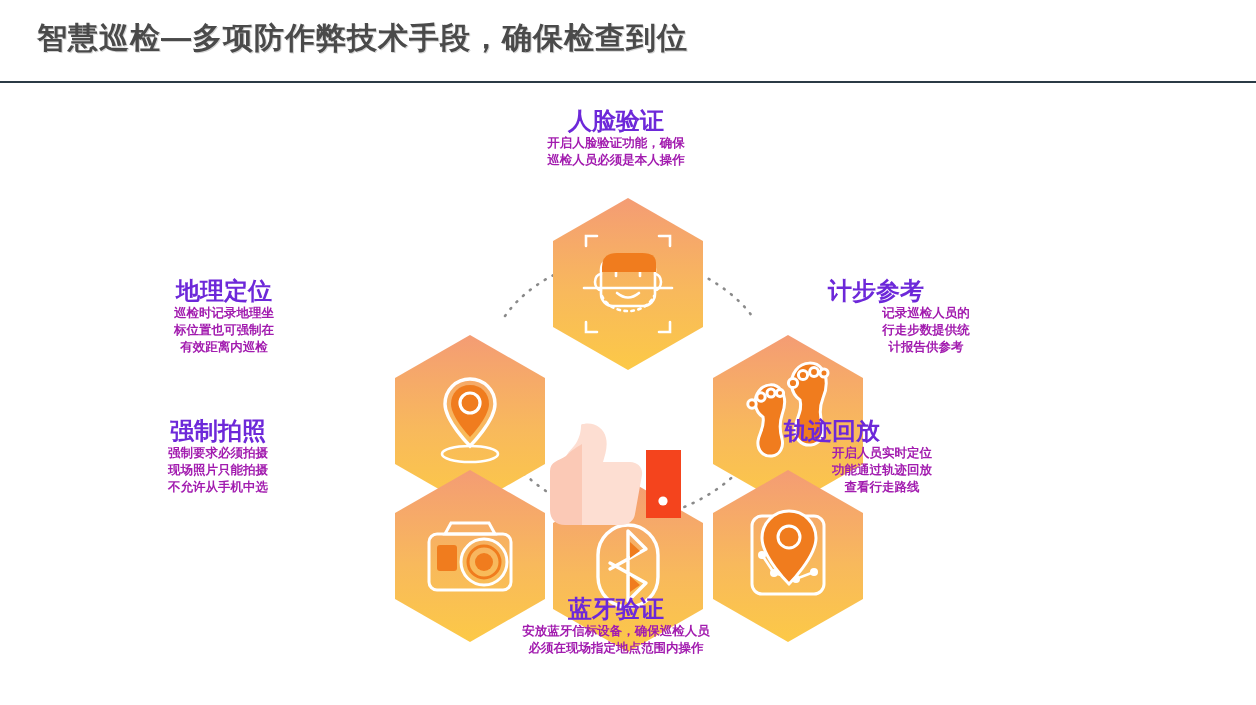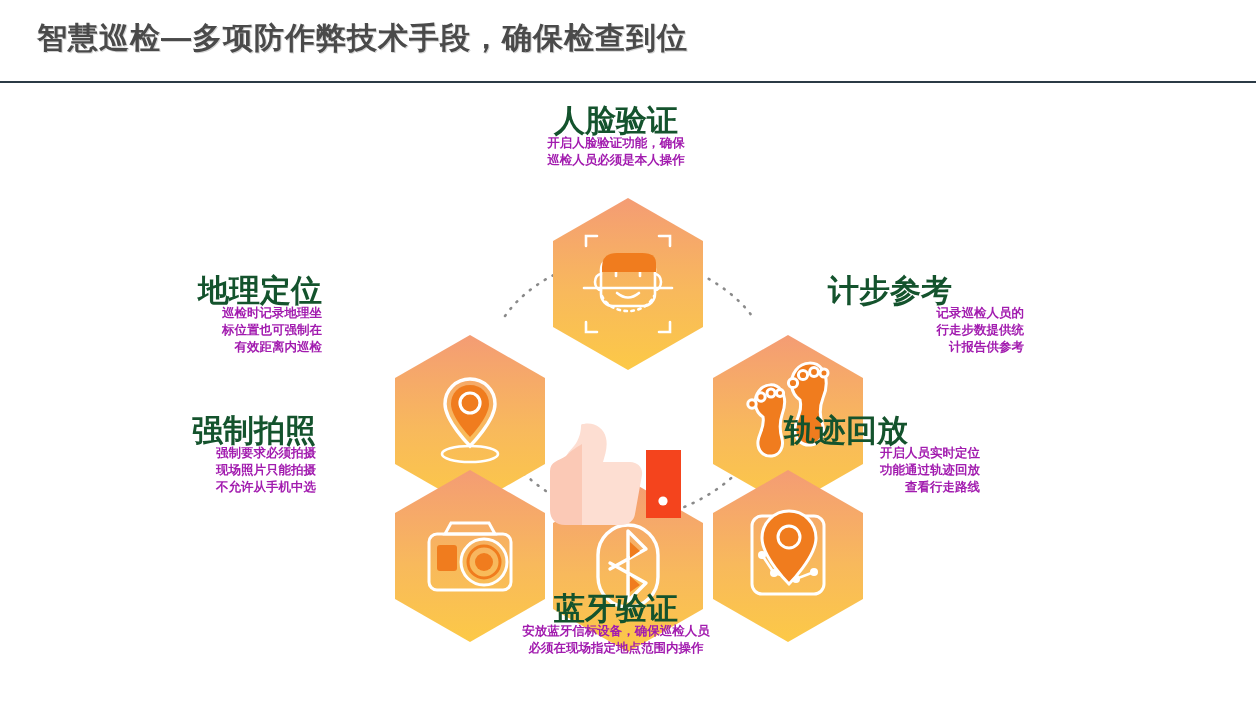--- a/index.html
+++ b/index.html
@@ -27,27 +27,27 @@
   }
   
   #stage{
     position:absolute;left:0;top:82px;width:1256px;height:623px;
   }
   #diagram-svg{position:absolute;left:0;top:0;width:1256px;height:623px;}
 
   
   .node-text{position:absolute;}
   .node-title{
-    font-size:31px;font-weight:bold;color:#14532d;
+    font-size:24px;font-weight:bold;color:#6d28d9;
     line-height:28px;white-space:nowrap;
   }
   .node-desc{
     font-size:12.5px;font-weight:bold;color:#a21caf;line-height:17px;
   }
-  .ta-r{text-align:right;}
+  .ta-r{text-align:center;}
   .ta-l{text-align:left;font-family:Liberation Serif, serif;}
   .ta-c{text-align:center;}
 
   
   #txt-face       {left:448px;top:25px;width:336px;}
   #txt-geo        {left:126px;top:195px;width:196px;}
   #txt-step       {left:828px;top:195px;width:196px;}
   #txt-photo      {left:120px;top:335px;width:196px;}
   #txt-track      {left:784px;top:335px;width:196px;}
   #txt-bluetooth  {left:440px;top:513px;width:352px;}

